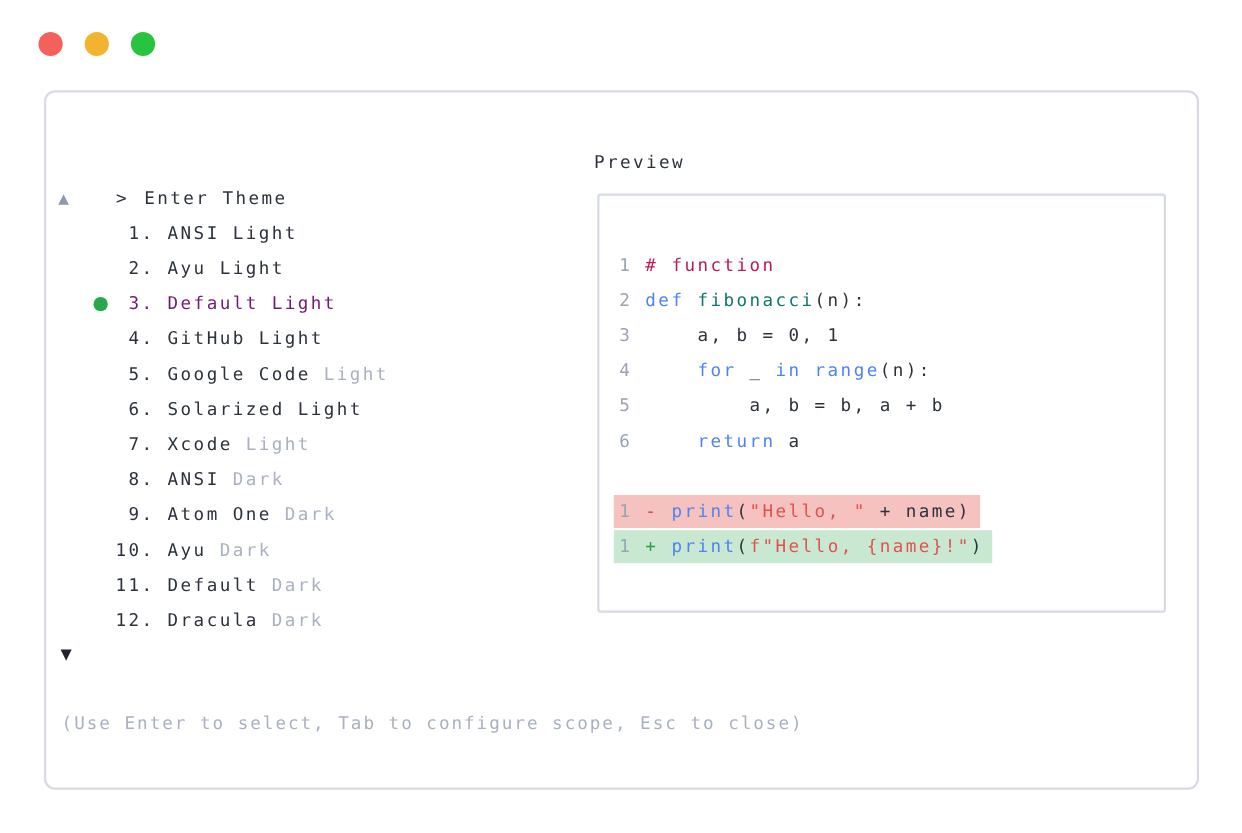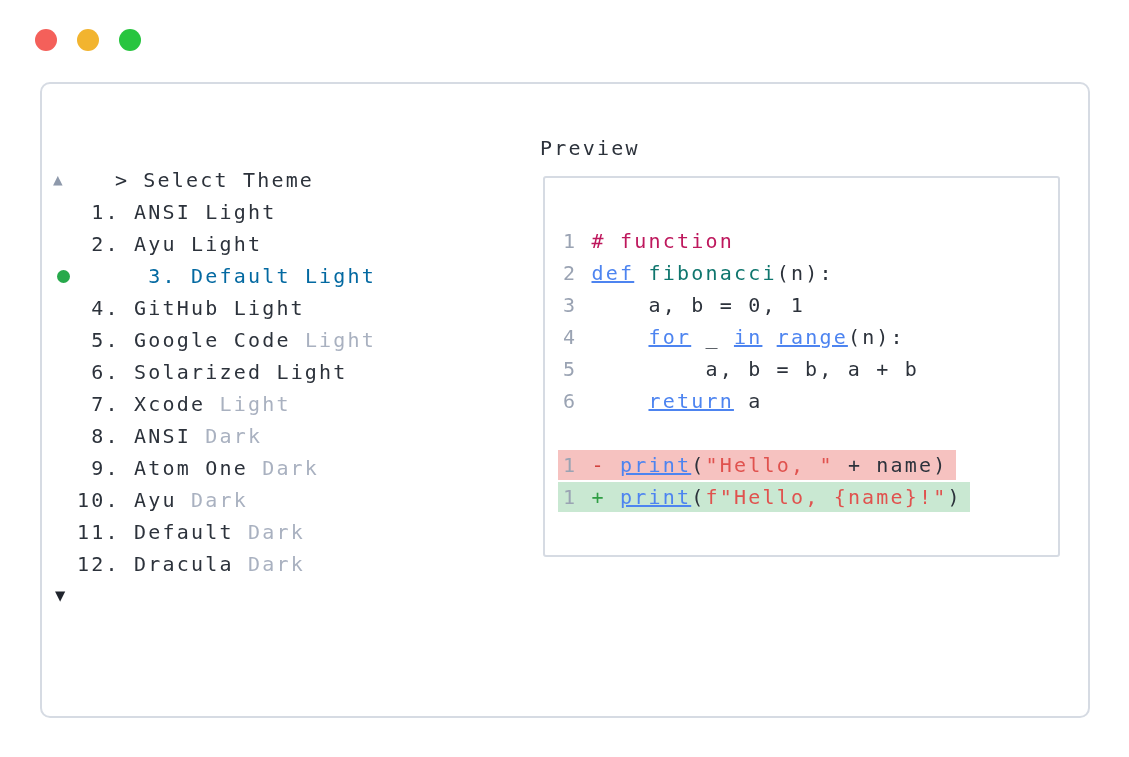--- a/index.html
+++ b/index.html
@@ -11,44 +11,44 @@
   .lights{position:absolute;left:35px;top:29px;display:flex;}
   .dot{width:22px;height:22px;border-radius:50%;margin-right:20px;}
   .dot.red{background:#f4605a;}
   .dot.yellow{background:#f2b42f;}
   .dot.green{background:#27c53f;}
   
   .panel{
     position:absolute;left:40px;top:82px;width:1046px;height:632px;
     border:2px solid #d6dbe3;border-radius:10px;background:#ffffff;
   }
-  .mono{font-size:20px;line-height:32px;letter-spacing:2.2px;color:#2c323b;white-space:pre;}
+  .mono{font-size:16px;line-height:32px;letter-spacing:2.2px;color:#2c323b;white-space:pre;}
   
   .prompt-line{position:absolute;left:16px;top:48px;}
   .prompt{margin-right:14px;}
   
   .scroll-up{position:absolute;left:11px;top:80px;font-size:16px;line-height:32px;color:#8e99ab;letter-spacing:0;}
   .scroll-down{position:absolute;left:13px;top:495px;font-size:17px;line-height:32px;color:#20252d;letter-spacing:0;}
   
   .theme-list{position:absolute;left:35px;top:112px;}
-  .theme-row{position:relative;height:32px;line-height:32px;white-space:pre;cursor:default;}
-  .theme-row.selected{color:#0369a1;text-align:right;}
+  .theme-row{position:relative;height:32px;line-height:32px;white-space:pre;cursor:default;margin-left:28px;}
+  .theme-row.selected{color:#701a75;}
   .row-suffix.muted{color:#a9b1c0;}
   .sel-dot{position:absolute;left:-20px;top:10px;width:13px;height:13px;border-radius:50%;background:#27a94b;}
   
   .preview-label{position:absolute;left:498px;top:48px;}
   .preview-box{
     position:absolute;left:501px;top:92px;width:513px;height:377px;
     border:2px solid #d6dbe3;border-radius:3px;background:#ffffff;
   }
   .code{position:absolute;left:18px;top:47px;}
   .code-line{height:32px;line-height:32px;white-space:pre;}
   .tok-ln{color:#9aa3b3;}
   .tok-def{color:#2c323b;}
-  .tok-kw{color:#4d84f0;text-decoration:underline;}
+  .tok-kw{color:#4d84f0;}
   .tok-fn{color:#0f766e;}
   .tok-str{color:#e0524e;}
   .tok-com{color:#be185d;}
   .tok-rem{color:#d2423d;}
   .tok-add{color:#2f9e44;}
   .hl{display:inline-block;vertical-align:top;height:30px;line-height:30px;margin-top:1px;
       padding:0 8px 0 5px;margin-left:-5px;}
   .hl-rem{background:#f6c2c0;}
   .hl-add{background:#c9e8d2;}
   
@@ -59,29 +59,30 @@
 
 <div class="lights">
   <span class="dot red"></span>
   <span class="dot yellow"></span>
   <span class="dot green"></span>
 </div>
 
 <div class="panel">
 
   <div class="prompt-line mono">
-    <span class="prompt">&gt;</span><span>Select Theme</span>
+    <span class="prompt">&gt;</span><span>Enter Theme</span>
   </div>
 
   <div class="scroll-up">▲</div>
 
   <div class="theme-list mono"><div class="theme-row"><span class="row-num"> 1. </span><span class="row-name">ANSI </span><span class="row-suffix">Light</span></div><div class="theme-row"><span class="row-num"> 2. </span><span class="row-name">Ayu </span><span class="row-suffix">Light</span></div><div class="theme-row selected"><span class="sel-dot"></span><span class="row-num"> 3. </span><span class="row-name">Default </span><span class="row-suffix">Light</span></div><div class="theme-row"><span class="row-num"> 4. </span><span class="row-name">GitHub </span><span class="row-suffix">Light</span></div><div class="theme-row"><span class="row-num"> 5. </span><span class="row-name">Google Code </span><span class="row-suffix muted">Light</span></div><div class="theme-row"><span class="row-num"> 6. </span><span class="row-name">Solarized </span><span class="row-suffix">Light</span></div><div class="theme-row"><span class="row-num"> 7. </span><span class="row-name">Xcode </span><span class="row-suffix muted">Light</span></div><div class="theme-row"><span class="row-num"> 8. </span><span class="row-name">ANSI </span><span class="row-suffix muted">Dark</span></div><div class="theme-row"><span class="row-num"> 9. </span><span class="row-name">Atom One </span><span class="row-suffix muted">Dark</span></div><div class="theme-row"><span class="row-num">10. </span><span class="row-name">Ayu </span><span class="row-suffix muted">Dark</span></div><div class="theme-row"><span class="row-num">11. </span><span class="row-name">Default </span><span class="row-suffix muted">Dark</span></div><div class="theme-row"><span class="row-num">12. </span><span class="row-name">Dracula </span><span class="row-suffix muted">Dark</span></div></div>
 
   <div class="scroll-down">▼</div>
 
   <div class="preview-label mono">Preview</div>
 
   <div class="preview-box">
     <div class="code mono"><div class="code-line"><span class="tok-ln">1</span><span class="tok-def"> </span><span class="tok-com"># function</span></div><div class="code-line"><span class="tok-ln">2</span><span class="tok-def"> </span><span class="tok-kw">def</span><span class="tok-def"> </span><span class="tok-fn">fibonacci</span><span class="tok-def">(n):</span></div><div class="code-line"><span class="tok-ln">3</span><span class="tok-def">     a, b = 0, 1</span></div><div class="code-line"><span class="tok-ln">4</span><span class="tok-def">     </span><span class="tok-kw">for</span><span class="tok-def"> _ </span><span class="tok-kw">in</span><span class="tok-def"> </span><span class="tok-kw">range</span><span class="tok-def">(n):</span></div><div class="code-line"><span class="tok-ln">5</span><span class="tok-def">         a, b = b, a + b</span></div><div class="code-line"><span class="tok-ln">6</span><span class="tok-def">     </span><span class="tok-kw">return</span><span class="tok-def"> a</span></div><div class="code-line">&nbsp;</div><div class="code-line"><span class="hl hl-rem"><span class="tok-ln">1</span><span class="tok-def"> </span><span class="tok-rem">-</span><span class="tok-def"> </span><span class="tok-kw">print</span><span class="tok-def">(</span><span class="tok-str">"Hello, "</span><span class="tok-def"> + name)</span></span></div><div class="code-line"><span class="hl hl-add"><span class="tok-ln">1</span><span class="tok-def"> </span><span class="tok-add">+</span><span class="tok-def"> </span><span class="tok-kw">print</span><span class="tok-def">(</span><span class="tok-str">f"Hello, {name}!"</span><span class="tok-def">)</span></span></div></div>
   </div>
 
+  <div class="footer mono">(Use Enter to select, Tab to configure scope, Esc to close)</div>
 
 </div>
 
 </body></html>

